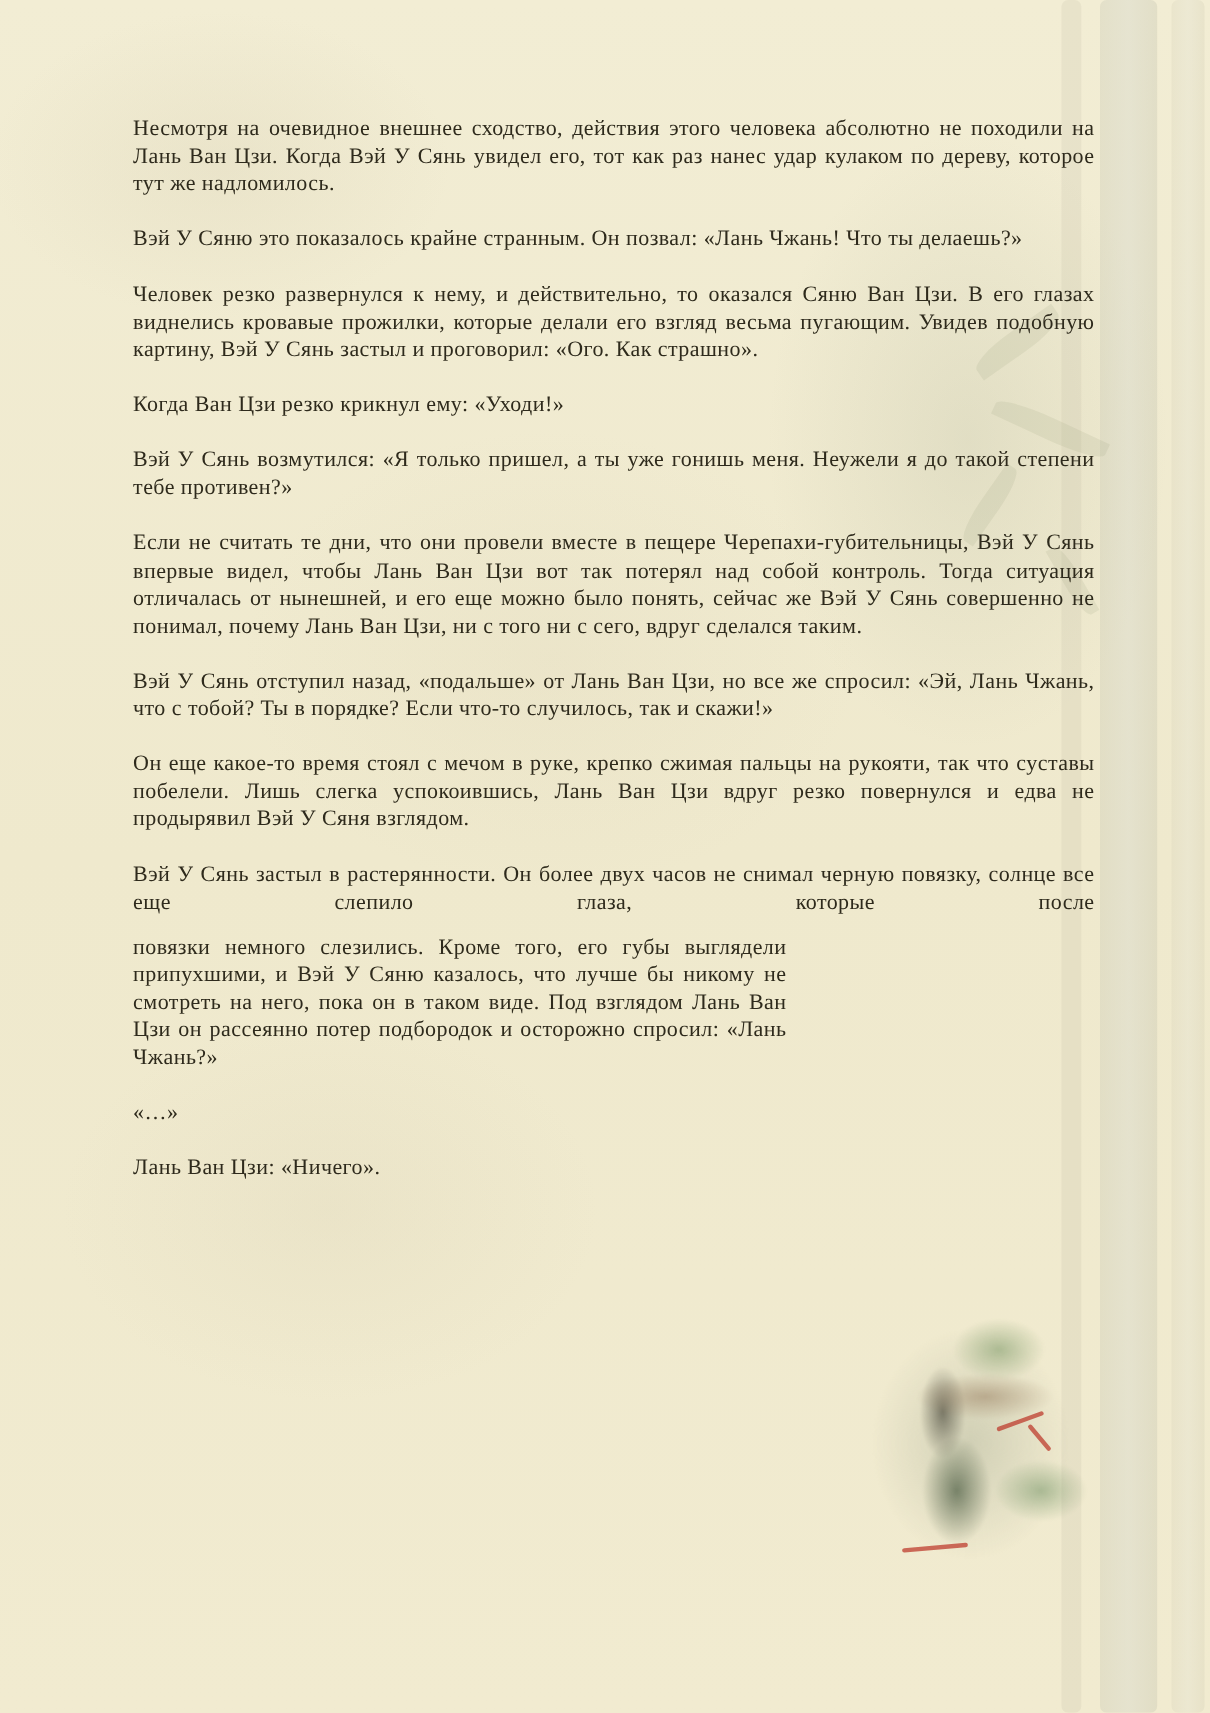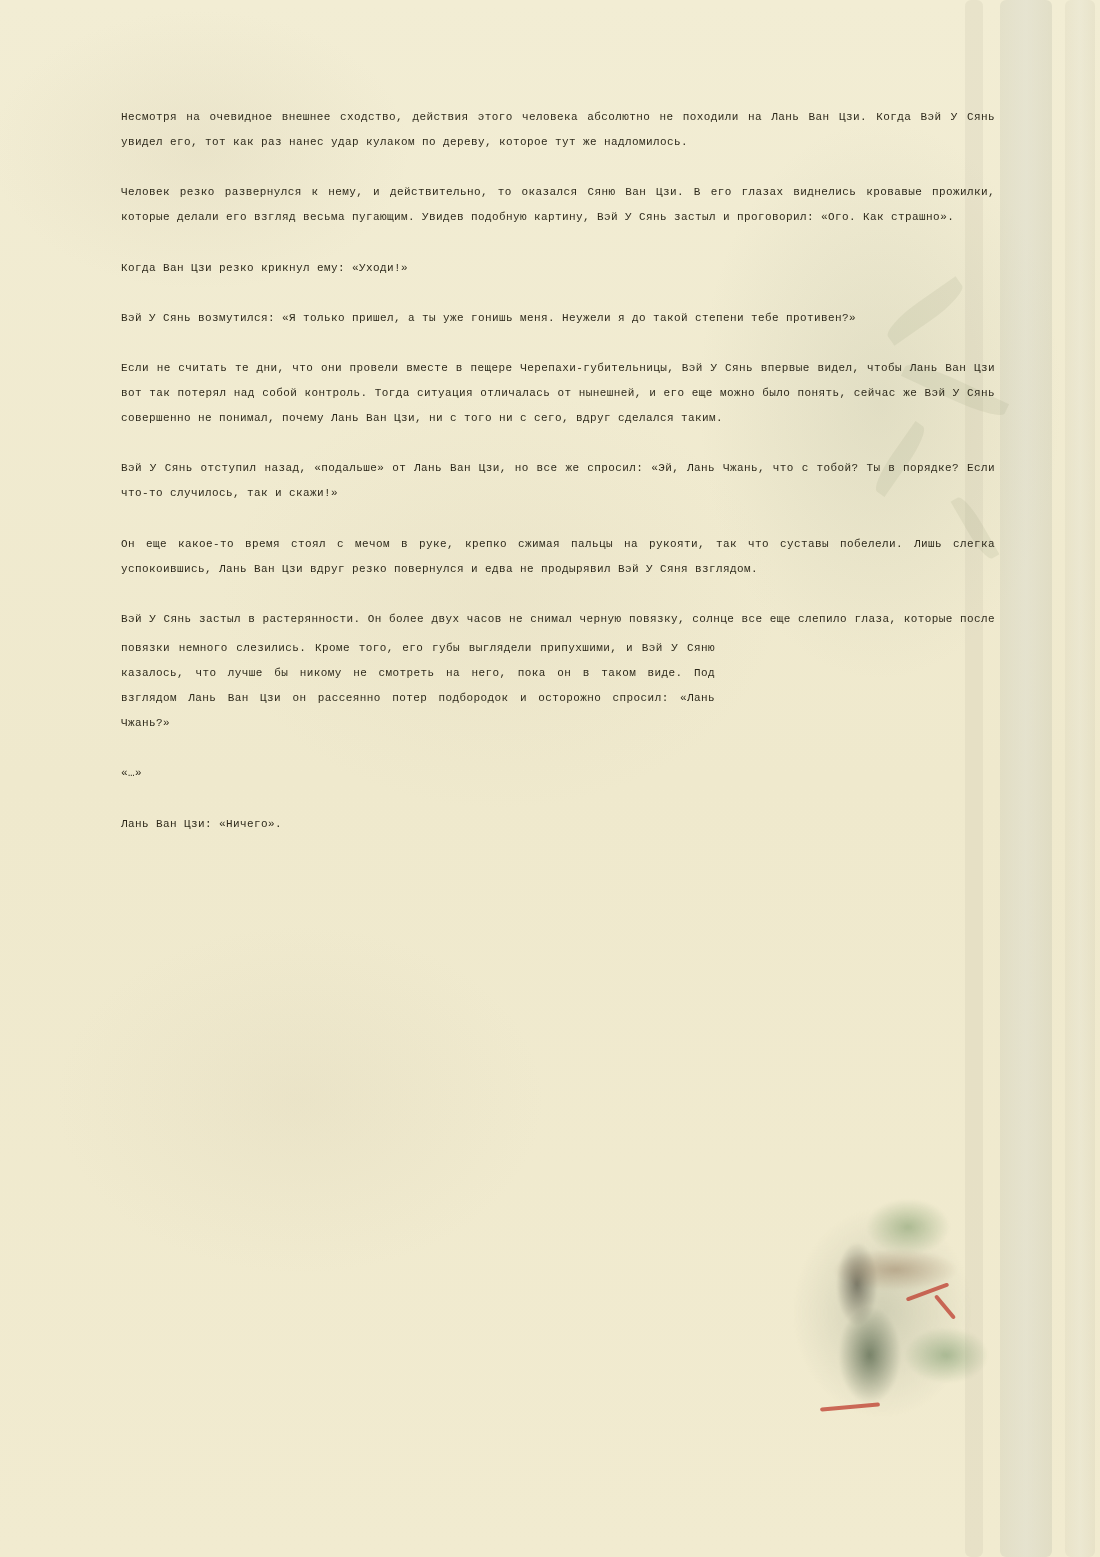--- a/index.html
+++ b/index.html
@@ -31,23 +31,24 @@
     position: absolute;
     background: rgba(150,155,120,0.14);
     border-radius: 50% 0 50% 0;
   }
   .content {
     position: absolute;
     left: 121px;
     top: 105px;
     width: 874px;
     color: #2e2a1c;
-    font-size: 11px;
+    font-size: 20px;
     line-height: 25.1px;
     letter-spacing: 0.4px;
+    font-family: Liberation Serif, serif;
   }
   .para {
     margin: 0 0 25.1px 0;
     text-align: justify;
     text-align-last: left;
   }
   .para.narrow { width: 594px; }
   .illustration {
     position: absolute;
     left: 755px;
@@ -83,23 +84,24 @@
 <div class="leaf" style="left:860px;top:450px;width:80px;height:18px;transform:rotate(-55deg);"></div>
 <div class="leaf" style="left:940px;top:520px;width:70px;height:16px;transform:rotate(60deg);"></div>
 
 <div class="illustration"></div>
 <div class="ribbon" style="left:905px;top:1290px;width:45px;transform:rotate(-20deg);"></div>
 <div class="ribbon" style="left:930px;top:1305px;width:30px;transform:rotate(50deg);"></div>
 <div class="ribbon" style="left:820px;top:1405px;width:60px;transform:rotate(-5deg);"></div>
 
 <div class="content">
   <p class="para">Несмотря на очевидное внешнее сходство, действия этого человека абсолютно не походили на Лань Ван Цзи. Когда Вэй У Сянь увидел его, тот как раз нанес удар кулаком по дереву, которое тут же надломилось.</p>
+  <p class="para">Вэй У Сяню это показалось крайне странным. Он позвал: «Лань Чжань! Что ты делаешь?»</p>
   <p class="para">Человек резко развернулся к нему, и действительно, то оказался Сяню Ван Цзи. В его глазах виднелись кровавые прожилки, которые делали его взгляд весьма пугающим. Увидев подобную картину, Вэй У Сянь застыл и проговорил: «Ого. Как страшно».</p>
   <p class="para">Когда Ван Цзи резко крикнул ему: «Уходи!»</p>
   <p class="para">Вэй У Сянь возмутился: «Я только пришел, а ты уже гонишь меня. Неужели я до такой степени тебе противен?»</p>
   <p class="para">Если не считать те дни, что они провели вместе в пещере Черепахи-губительницы, Вэй У Сянь впервые видел, чтобы Лань Ван Цзи вот так потерял над собой контроль. Тогда ситуация отличалась от нынешней, и его еще можно было понять, сейчас же Вэй У Сянь совершенно не понимал, почему Лань Ван Цзи, ни с того ни с сего, вдруг сделался таким.</p>
   <p class="para">Вэй У Сянь отступил назад, «подальше» от Лань Ван Цзи, но все же спросил: «Эй, Лань Чжань, что с тобой? Ты в порядке? Если что-то случилось, так и скажи!»</p>
   <p class="para">Он еще какое-то время стоял с мечом в руке, крепко сжимая пальцы на рукояти, так что суставы побелели. Лишь слегка успокоившись, Лань Ван Цзи вдруг резко повернулся и едва не продырявил Вэй У Сяня взглядом.</p>
-  <p class="para" style="margin-bottom:4px;text-align-last:justify;">Вэй У Сянь застыл в растерянности. Он более двух часов не снимал черную повязку, солнце все еще слепило глаза, которые после</p>
+  <p class="para" style="margin-bottom:16px;text-align-last:justify;">Вэй У Сянь застыл в растерянности. Он более двух часов не снимал черную повязку, солнце все еще слепило глаза, которые после</p>
   <p class="para narrow">повязки немного слезились. Кроме того, его губы выглядели припухшими, и Вэй У Сяню казалось, что лучше бы никому не смотреть на него, пока он в таком виде. Под взглядом Лань Ван Цзи он рассеянно потер подбородок и осторожно спросил: «Лань Чжань?»</p>
   <p class="para">«…»</p>
   <p class="para">Лань Ван Цзи: «Ничего».</p>
 </div>
 
 </body></html>

